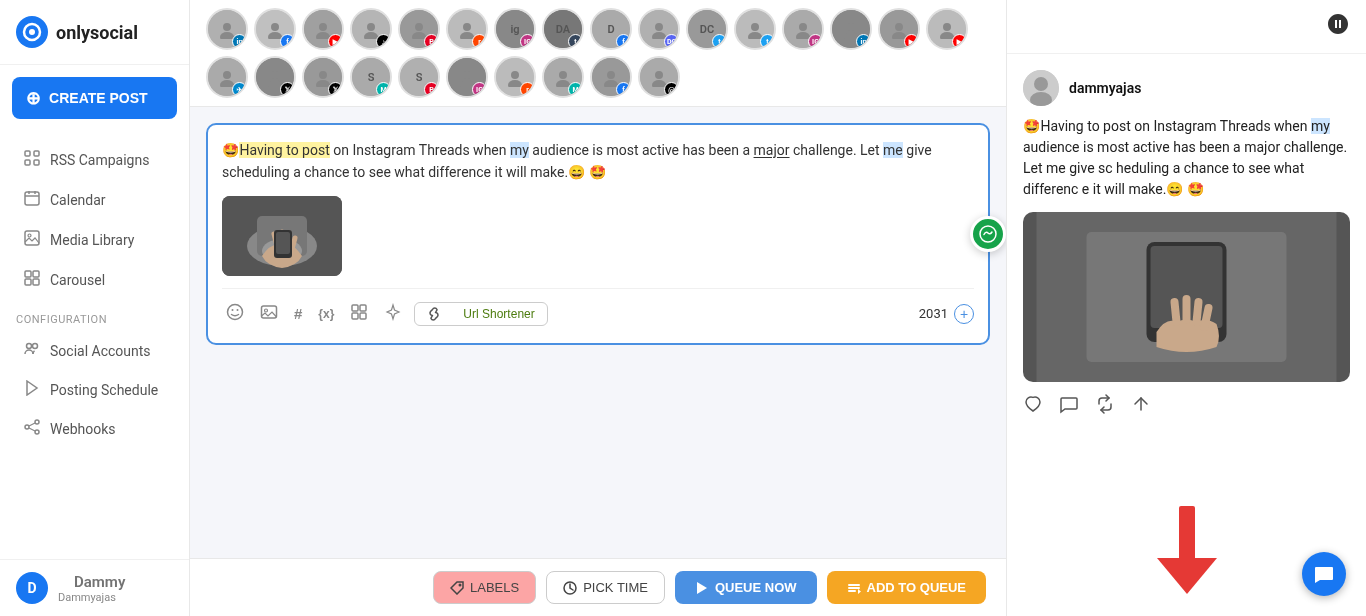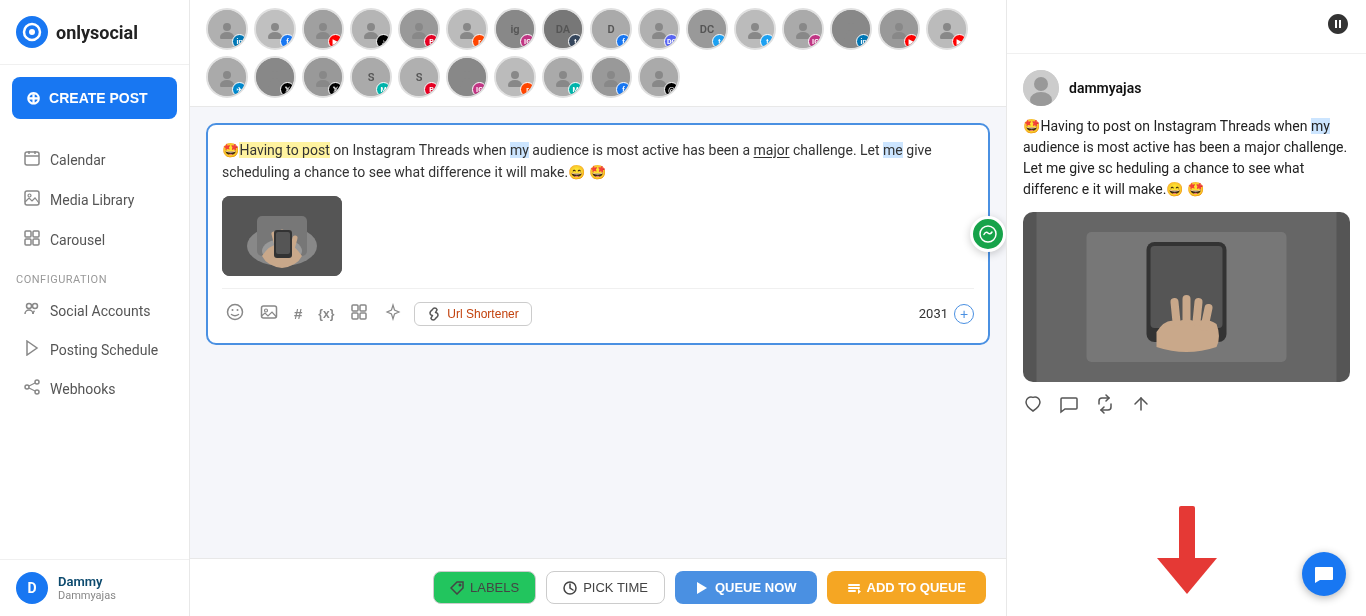--- a/index.html
+++ b/index.html
@@ -13,21 +13,21 @@
     .create-post-btn { margin: 12px; background: #1877f2; color: white; border: none; border-radius: 8px; padding: 10px 14px; font-size: 14px; font-weight: 600; cursor: pointer; display: flex; align-items: center; gap: 8px; }
     .create-post-btn .plus-icon { font-size: 18px; }
     .nav-section { flex: 1; overflow-y: auto; padding: 8px 0; }
     .nav-item { display: flex; align-items: center; gap: 10px; padding: 9px 16px; cursor: pointer; color: #555; font-size: 14px; border-radius: 6px; margin: 2px 8px; }
     .nav-item .nav-icon { font-size: 16px; color: #888; }
     .config-label { padding: 12px 16px 4px; font-size: 11px; font-weight: 400; color: #999; text-transform: uppercase; letter-spacing: 0.5px; }
     .config-item { display: flex; align-items: center; gap: 10px; padding: 9px 16px; cursor: pointer; color: #555; font-size: 14px; border-radius: 6px; margin: 2px 8px; }
     .user-area { padding: 12px 16px; border-top: 1px solid #f0f0f0; display: flex; align-items: center; gap: 10px; }
     .user-avatar { width: 32px; height: 32px; background: #1877f2; border-radius: 50%; display: flex; align-items: center; justify-content: center; color: white; font-weight: bold; font-size: 14px; }
     .user-info { display: flex; flex-direction: column; }
-    .user-name { font-size: 13px; font-weight: 600; color: #0c4a6e; }
+    .user-name { font-size: 15px; font-weight: 600; color: #737373; margin-left: 16px; }
     .user-handle { font-size: 11px; color: #888; }
 
     
     .main-content { flex: 1; display: flex; flex-direction: column; overflow: hidden; }
     .accounts-bar { background: #fff; border-bottom: 1px solid #e8e8e8; padding: 8px 16px; overflow: hidden; }
     .accounts-grid { display: flex; flex-wrap: wrap; gap: 6px; max-height: 130px; overflow-y: auto; }
     .account-avatar { width: 42px; height: 42px; border-radius: 50%; background: #ddd; border: 2px solid #e0e0e0; display: flex; align-items: center; justify-content: center; overflow: hidden; position: relative; cursor: pointer; flex-shrink: 0; }
 
     
     .editor-area { flex: 1; overflow-y: auto; padding: 16px; display: flex; flex-direction: column; gap: 12px; }
@@ -38,27 +38,27 @@
     .checkbox-box { width: 14px; height: 14px; border: 1px solid #ccc; border-radius: 3px; background: #fff; }
 
     .text-editor-card { background: #fff; border: 2px solid #4a90e2; border-radius: 10px; padding: 14px; }
     .post-text { font-size: 14px; color: #333; line-height: 1.6; margin-bottom: 12px; }
     .post-text .highlight-yellow { background: #fff3a0; }
     .post-text .highlight-blue { background: #cce5ff; }
     .post-image { width: 120px; height: 80px; background: #555; border-radius: 8px; overflow: hidden; display: flex; align-items: center; justify-content: center; margin-bottom: 12px; }
     .toolbar-row { display: flex; align-items: center; justify-content: space-between; border-top: 1px solid #f0f0f0; padding-top: 10px; }
     .toolbar-icons { display: flex; align-items: center; gap: 8px; }
     .toolbar-icon-btn { background: none; border: none; cursor: pointer; color: #888; font-size: 16px; padding: 4px; border-radius: 4px; }
-    .url-shortener-btn { background: none; border: 1px solid #ccc; border-radius: 6px; padding: 4px 12px; font-size: 12px; color: #c2410c; cursor: pointer; display: flex; align-items: center; gap: 6px; }
+    .url-shortener-btn { background: none; border: 1px solid #ccc; border-radius: 6px; padding: 4px 12px; font-size: 12px; color: #4d7c0f; cursor: pointer; display: flex; align-items: center; gap: 22px; }
     .char-count { display: flex; align-items: center; gap: 6px; font-size: 13px; color: #333; }
     .char-add-btn { width: 20px; height: 20px; border-radius: 50%; border: 1.5px solid #4a90e2; color: #4a90e2; background: none; cursor: pointer; font-size: 14px; display: flex; align-items: center; justify-content: center; }
 
     
     .bottom-bar { background: #fff; border-top: 1px solid #e8e8e8; padding: 12px 20px; display: flex; justify-content: flex-end; gap: 10px; }
-    .btn-labels { border: 1px solid #ccc; background: #22c55e; color: #444; padding: 8px 16px; border-radius: 8px; font-size: 13px; font-weight: 500; cursor: pointer; display: flex; align-items: center; gap: 6px; }
+    .btn-labels { border: 1px solid #ccc; background: #fca5a5; color: #444; padding: 8px 16px; border-radius: 8px; font-size: 13px; font-weight: 500; cursor: pointer; display: flex; align-items: center; gap: 6px; }
     .btn-pick-time { border: 1px solid #ccc; background: #fff; color: #444; padding: 8px 16px; border-radius: 8px; font-size: 13px; font-weight: 500; cursor: pointer; display: flex; align-items: center; gap: 6px; }
     .btn-post-now { border: none; background: #4a90e2; color: white; padding: 8px 20px; border-radius: 8px; font-size: 13px; font-weight: 600; cursor: pointer; display: flex; align-items: center; gap: 6px; }
     .btn-add-queue { border: none; background: #f5a623; color: white; padding: 8px 20px; border-radius: 8px; font-size: 13px; font-weight: 600; cursor: pointer; display: flex; align-items: center; gap: 6px; }
 
     
     .preview-panel { width: 360px; background: #fff; border-left: 1px solid #e8e8e8; display: flex; flex-direction: column; overflow: hidden; flex-shrink: 0; }
     .preview-header { padding: 12px 16px; border-bottom: 1px solid #f0f0f0; display: flex; justify-content: flex-end; align-items: center; }
     .preview-threads-icon { font-size: 22px; color: #333; }
     .preview-post { padding: 16px; flex: 1; overflow-y: auto; }
     .preview-user { display: flex; align-items: center; gap: 10px; margin-bottom: 10px; }
@@ -85,20 +85,31 @@
     </div>
     <span class="logo-text">onlysocial</span>
   </div>
 
   <button class="create-post-btn">
     <span class="plus-icon">⊕</span>
     <span>CREATE POST</span>
   </button>
 
   <div class="nav-section">
+    <div class="nav-item">
+      <span class="nav-icon">
+        <svg width="16" height="16" viewBox="0 0 16 16" fill="none">
+            <rect x="1" y="1" width="5" height="5" rx="1" stroke="#888" stroke-width="1.5"></rect>
+            <rect x="1" y="10" width="5" height="5" rx="1" stroke="#888" stroke-width="1.5"></rect>
+            <rect x="10" y="1" width="5" height="5" rx="1" stroke="#888" stroke-width="1.5"></rect>
+            <rect x="10" y="10" width="5" height="5" rx="1" stroke="#888" stroke-width="1.5"></rect>
+          </svg>
+      </span>
+      <span>RSS Campaigns</span>
+    </div>
     <div class="nav-item">
       <span class="nav-icon">
         <svg width="16" height="16" viewBox="0 0 16 16" fill="none">
             <rect x="1" y="2" width="14" height="13" rx="2" stroke="#888" stroke-width="1.5"></rect>
             <line x1="1" y1="6" x2="15" y2="6" stroke="#888" stroke-width="1.5"></line>
             <line x1="5" y1="1" x2="5" y2="4" stroke="#888" stroke-width="1.5"></line>
             <line x1="11" y1="1" x2="11" y2="4" stroke="#888" stroke-width="1.5"></line>
           </svg>
       </span>
       <span>Calendar</span>

